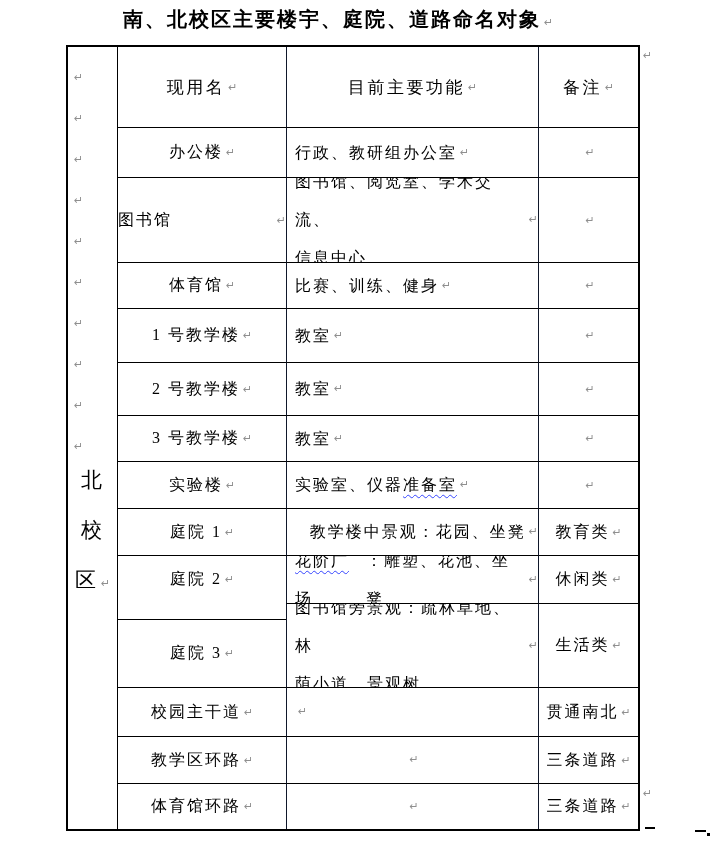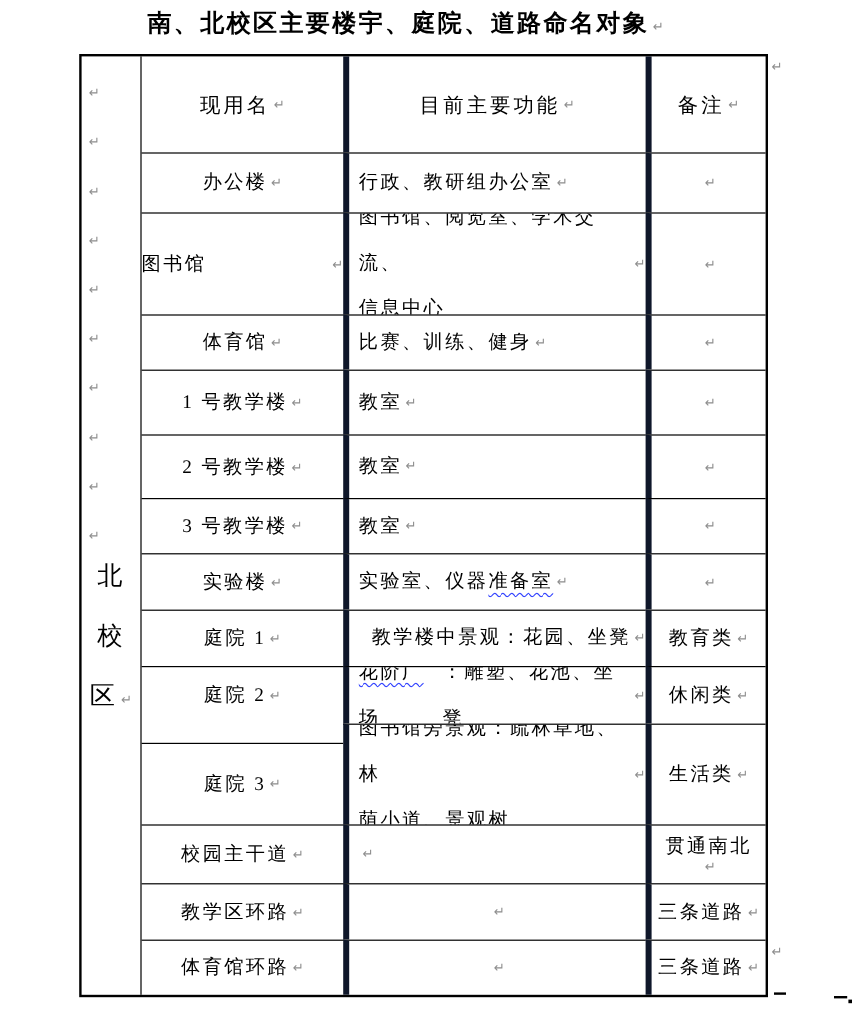--- a/index.html
+++ b/index.html
@@ -38,21 +38,21 @@
   }
   .cell {
     display: flex;
     align-items: center;
     justify-content: center;
     font-size: 16px;
     letter-spacing: 2px;
     position: relative;
     overflow: hidden;
   }
-  .bl { border-left: 5px solid #0f172a; }
+  .bl { border-left: 1px solid #0f172a; }
   .bt { border-top: 1px solid #000000; }
   .hcell { font-size: 17px; letter-spacing: 2.5px; }
   .h-name   { grid-column: 2; grid-row: 1; }
   .h-func   { grid-column: 3; grid-row: 1; }
   .h-remark { grid-column: 4; grid-row: 1; }
   .side {
     grid-column: 1; grid-row: 1 / 15;
     border-right: 1px solid #000000;
     display: block;
   }
@@ -213,21 +213,21 @@
 荫小道、景观树</span><span class="pilcrow">↵</span></div>
     <div class="cell bt bl" style="grid-area: 11 / 4;">
       <span>生活类</span>
       <span class="pilcrow">↵</span>
     </div>
     <div class="cell bt" style="grid-area: 12 / 2;">
       <span>校园主干道</span>
       <span class="pilcrow">↵</span>
     </div>
     <div class="cell func bt bl" style="grid-area: 12 / 3;"><span class="pilcrow">↵</span></div>
-    <div class="cell bt bl" style="grid-area: 12 / 4; flex-direction: column;">
+    <div class="cell bt bl" style="grid-area: 12 / 4;">
       <span>贯通南北</span>
       <span class="pilcrow">↵</span>
     </div>
     <div class="cell bt" style="grid-area: 13 / 2;">
       <span>教学区环路</span>
       <span class="pilcrow">↵</span>
     </div>
     <div class="cell func bt bl center-mark" style="grid-area: 13 / 3;"><span class="pilcrow">↵</span></div>
     <div class="cell bt bl" style="grid-area: 13 / 4;">
       <span>三条道路</span>

